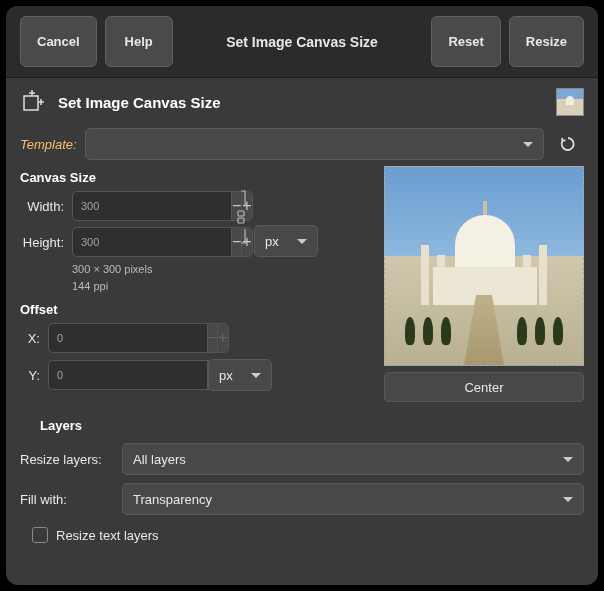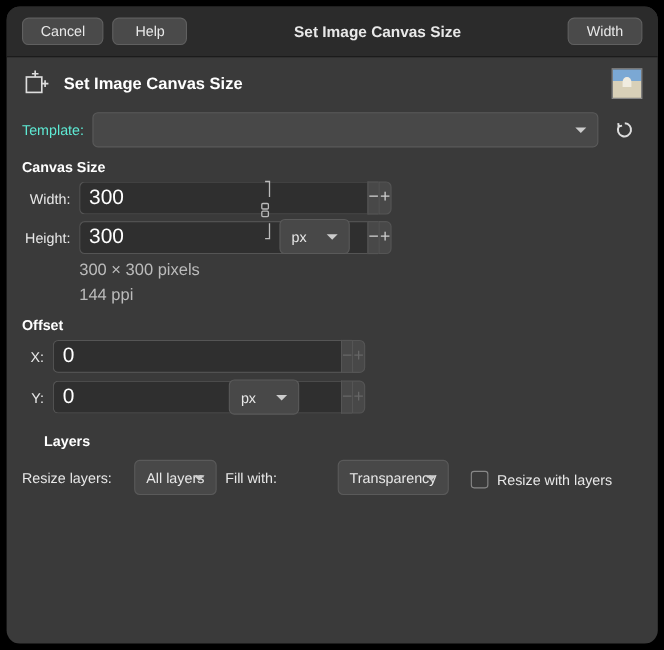--- a/index.html
+++ b/index.html
@@ -28,25 +28,26 @@
     gap: 8px;
     padding: 10px 14px;
     background: #2b2b2b;
     border-bottom: 1px solid #1a1a1a;
   }
   .btn {
     background: #4a4a4a;
     border: 1px solid #606060;
     border-radius: 6px;
     color: #e8e8e8;
-    padding: 4px 16px;
+    padding: 17px 16px;
     font-size: 13px;
     cursor: pointer;
     min-width: 68px;
     text-align: center;
+    font-weight: bold;
   }
   .title {
     flex: 1;
     text-align: center;
     font-weight: 600;
     font-size: 14px;
   }
   .content {
     padding: 10px 14px 14px 14px;
     flex: 1;
@@ -78,21 +79,21 @@
     top: 25%; left: 35%;
     width: 30%; height: 35%;
     background: #f0ece0;
     border-radius: 50% 50% 0 0;
   }
   .row {
     display: flex;
     align-items: center;
     gap: 8px;
   }
-  .label { color: #5eead4; }
+  .label { color: #fdba74; font-style: italic; }
   .select {
     background: #484848;
     border: 1px solid #5a5a5a;
     border-radius: 5px;
     height: 32px;
     display: flex;
     align-items: center;
     padding: 0 10px;
     cursor: pointer;
     position: relative;
@@ -133,23 +134,23 @@
   .spin-input {
     display: flex;
     width: 156px;
   }
   .spin-input input {
     flex: 1;
     background: #2f2f2f;
     border: 1px solid #555;
     border-right: none;
     border-radius: 5px 0 0 5px;
-    color: #ffffff;
+    color: #a3a3a3;
     padding: 6px 8px;
-    font-size: 19px;
+    font-size: 11px;
     height: 30px;
   }
   .spin-btn {
     width: 34px; height: 30px;
     background: #484848;
     border: 1px solid #555;
     display: flex; align-items: center; justify-content: center;
     cursor: pointer;
     font-size: 16px;
     color: #ccc;
@@ -164,21 +165,21 @@
     align-items: center;
     justify-content: center;
     height: 64px;
     color: #aaa;
     font-size: 10px;
   }
   .unit-select {
     width: 64px;
   }
   .info-text {
-    font-size: 15px;
+    font-size: 11px;
     color: #bbb;
     margin-left: 52px;
     margin-top: 4px;
     line-height: 1.5;
   }
   .preview {
     width: 200px;
     display: flex;
     flex-direction: column;
     gap: 6px;
@@ -245,21 +246,21 @@
   .center-btn {
     background: #484848;
     border: 1px solid #5a5a5a;
     border-radius: 5px;
     height: 30px;
     display: flex; align-items: center; justify-content: center;
     cursor: pointer;
   }
   .layers-grid {
     display: flex;
-    flex-direction: row;
+    flex-direction: column;
     gap: 8px;
     margin-top: 4px;
   }
   .layers-row {
     display: flex;
     align-items: center;
     gap: 8px;
   }
   .layers-row .llabel { width: 94px; }
   .check-row {
@@ -279,21 +280,22 @@
 </style>
 </head>
 <body>
 
 <div class="window">
 
   <div class="titlebar">
     <button class="btn">Cancel</button>
     <button class="btn">Help</button>
     <div class="title">Set Image Canvas Size</div>
-    <button class="btn">Width</button>
+    <button class="btn">Reset</button>
+    <button class="btn">Resize</button>
   </div>
 
   <div class="content">
 
     <div class="header-row">
       <div class="header-icon">
         <svg width="26" height="26" viewBox="0 0 26 26">
           <rect x="3" y="7" width="14" height="14" fill="none" stroke="#ddd" stroke-width="1.5"></rect>
           <path d="M8 4 L14 4 M11 1 L11 7" stroke="#ddd" stroke-width="1.5"></path>
           <path d="M20 10 L20 16 M17 13 L23 13" stroke="#ddd" stroke-width="1.5"></path>
@@ -379,38 +381,58 @@
             <div class="spin-btn minus disabled">−</div>
             <div class="spin-btn plus disabled">+</div>
           </div>
           <div class="select unit-select">
             <span>px</span>
             <span class="caret"></span>
           </div>
         </div>
       </div>
 
+      <div class="preview">
+        <div class="preview-img">
+          <div class="minaret l1"></div>
+          <div class="minaret l2"></div>
+          <div class="minaret r1"></div>
+          <div class="minaret r2"></div>
+          <div class="dome"></div>
+          <div class="base"></div>
+          <div class="path"></div>
+          <div class="trees">
+            <div class="tree" style="left:20px;"></div>
+            <div class="tree" style="left:38px;"></div>
+            <div class="tree" style="left:56px;"></div>
+            <div class="tree" style="right:20px;"></div>
+            <div class="tree" style="right:38px;"></div>
+            <div class="tree" style="right:56px;"></div>
+          </div>
+        </div>
+        <div class="center-btn">Center</div>
+      </div>
     </div>
 
     <div class="section-title" style="margin-top:10px;padding-left:20px;">Layers</div>
     <div class="layers-grid">
       <div class="layers-row">
         <span class="llabel">Resize layers:</span>
         <div class="select" style="flex:1;">
           <span>All layers</span>
           <span class="caret"></span>
         </div>
       </div>
       <div class="layers-row">
         <span class="llabel">Fill with:</span>
         <div class="select" style="flex:1;">
           <span>Transparency</span>
           <span class="caret"></span>
         </div>
       </div>
       <div class="check-row">
         <div class="checkbox"></div>
-        <span>Resize with layers</span>
+        <span>Resize text layers</span>
       </div>
     </div>
 
   </div>
 </div>
 
 </body></html>

